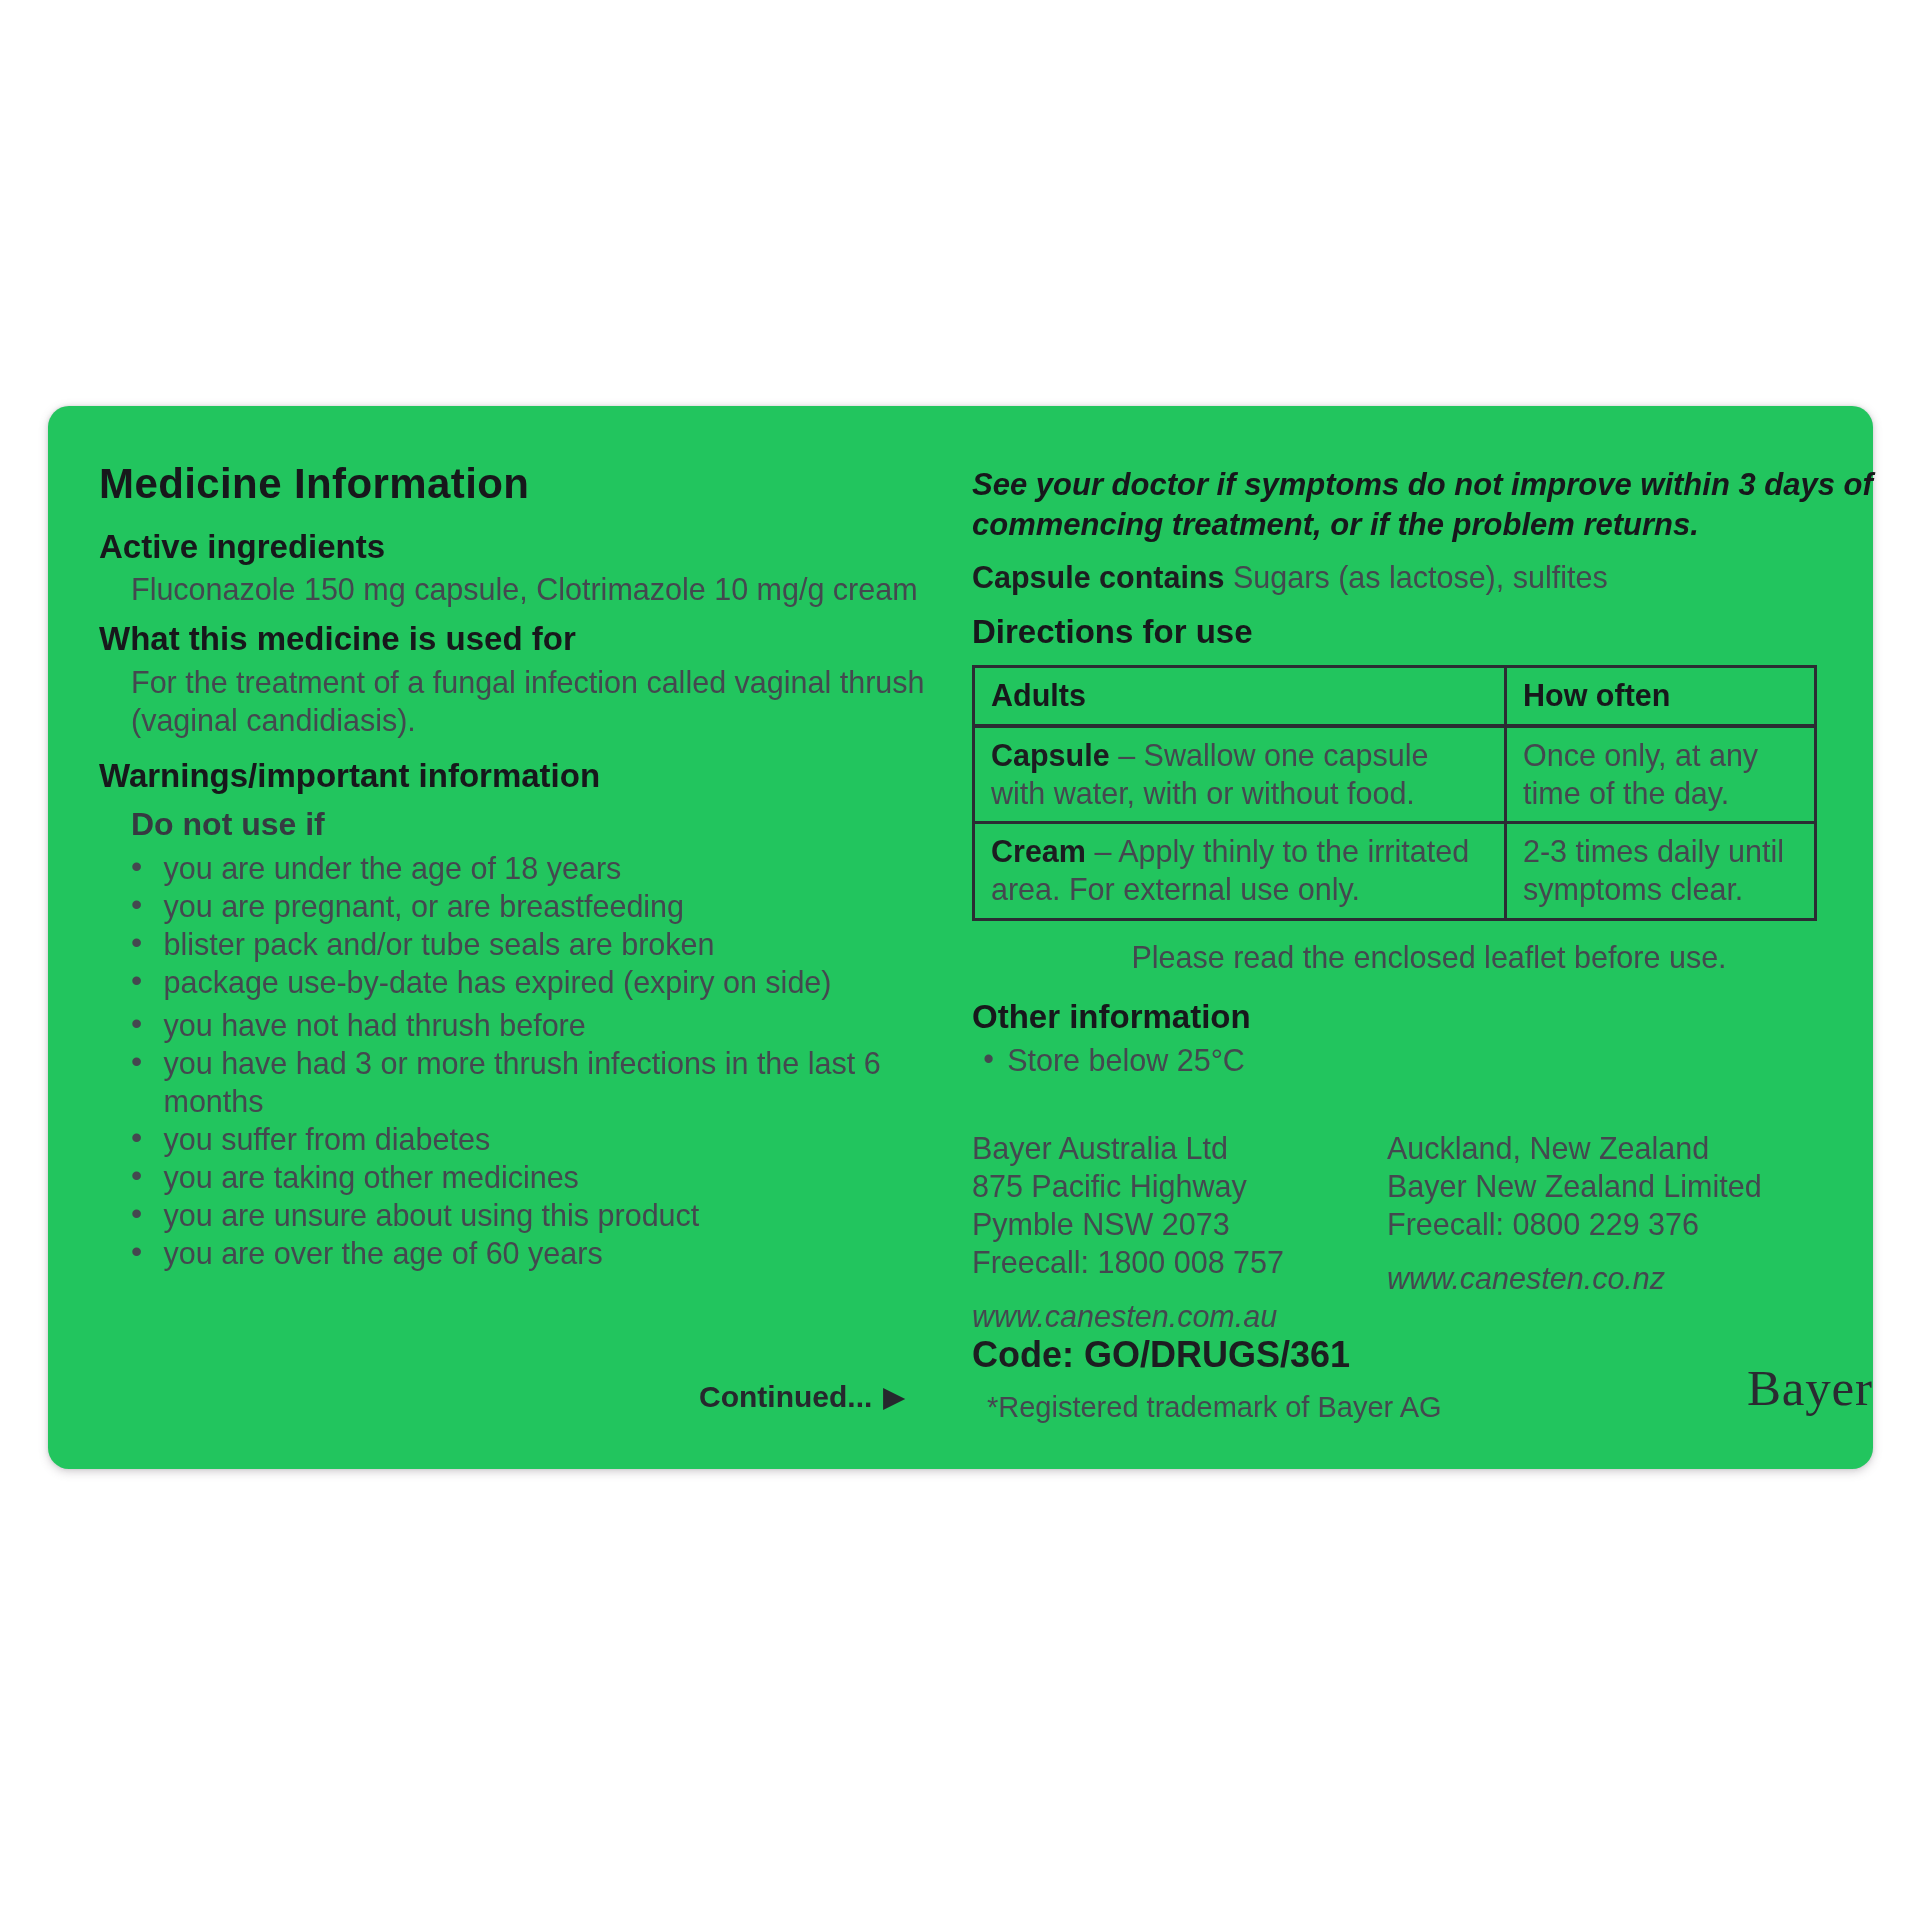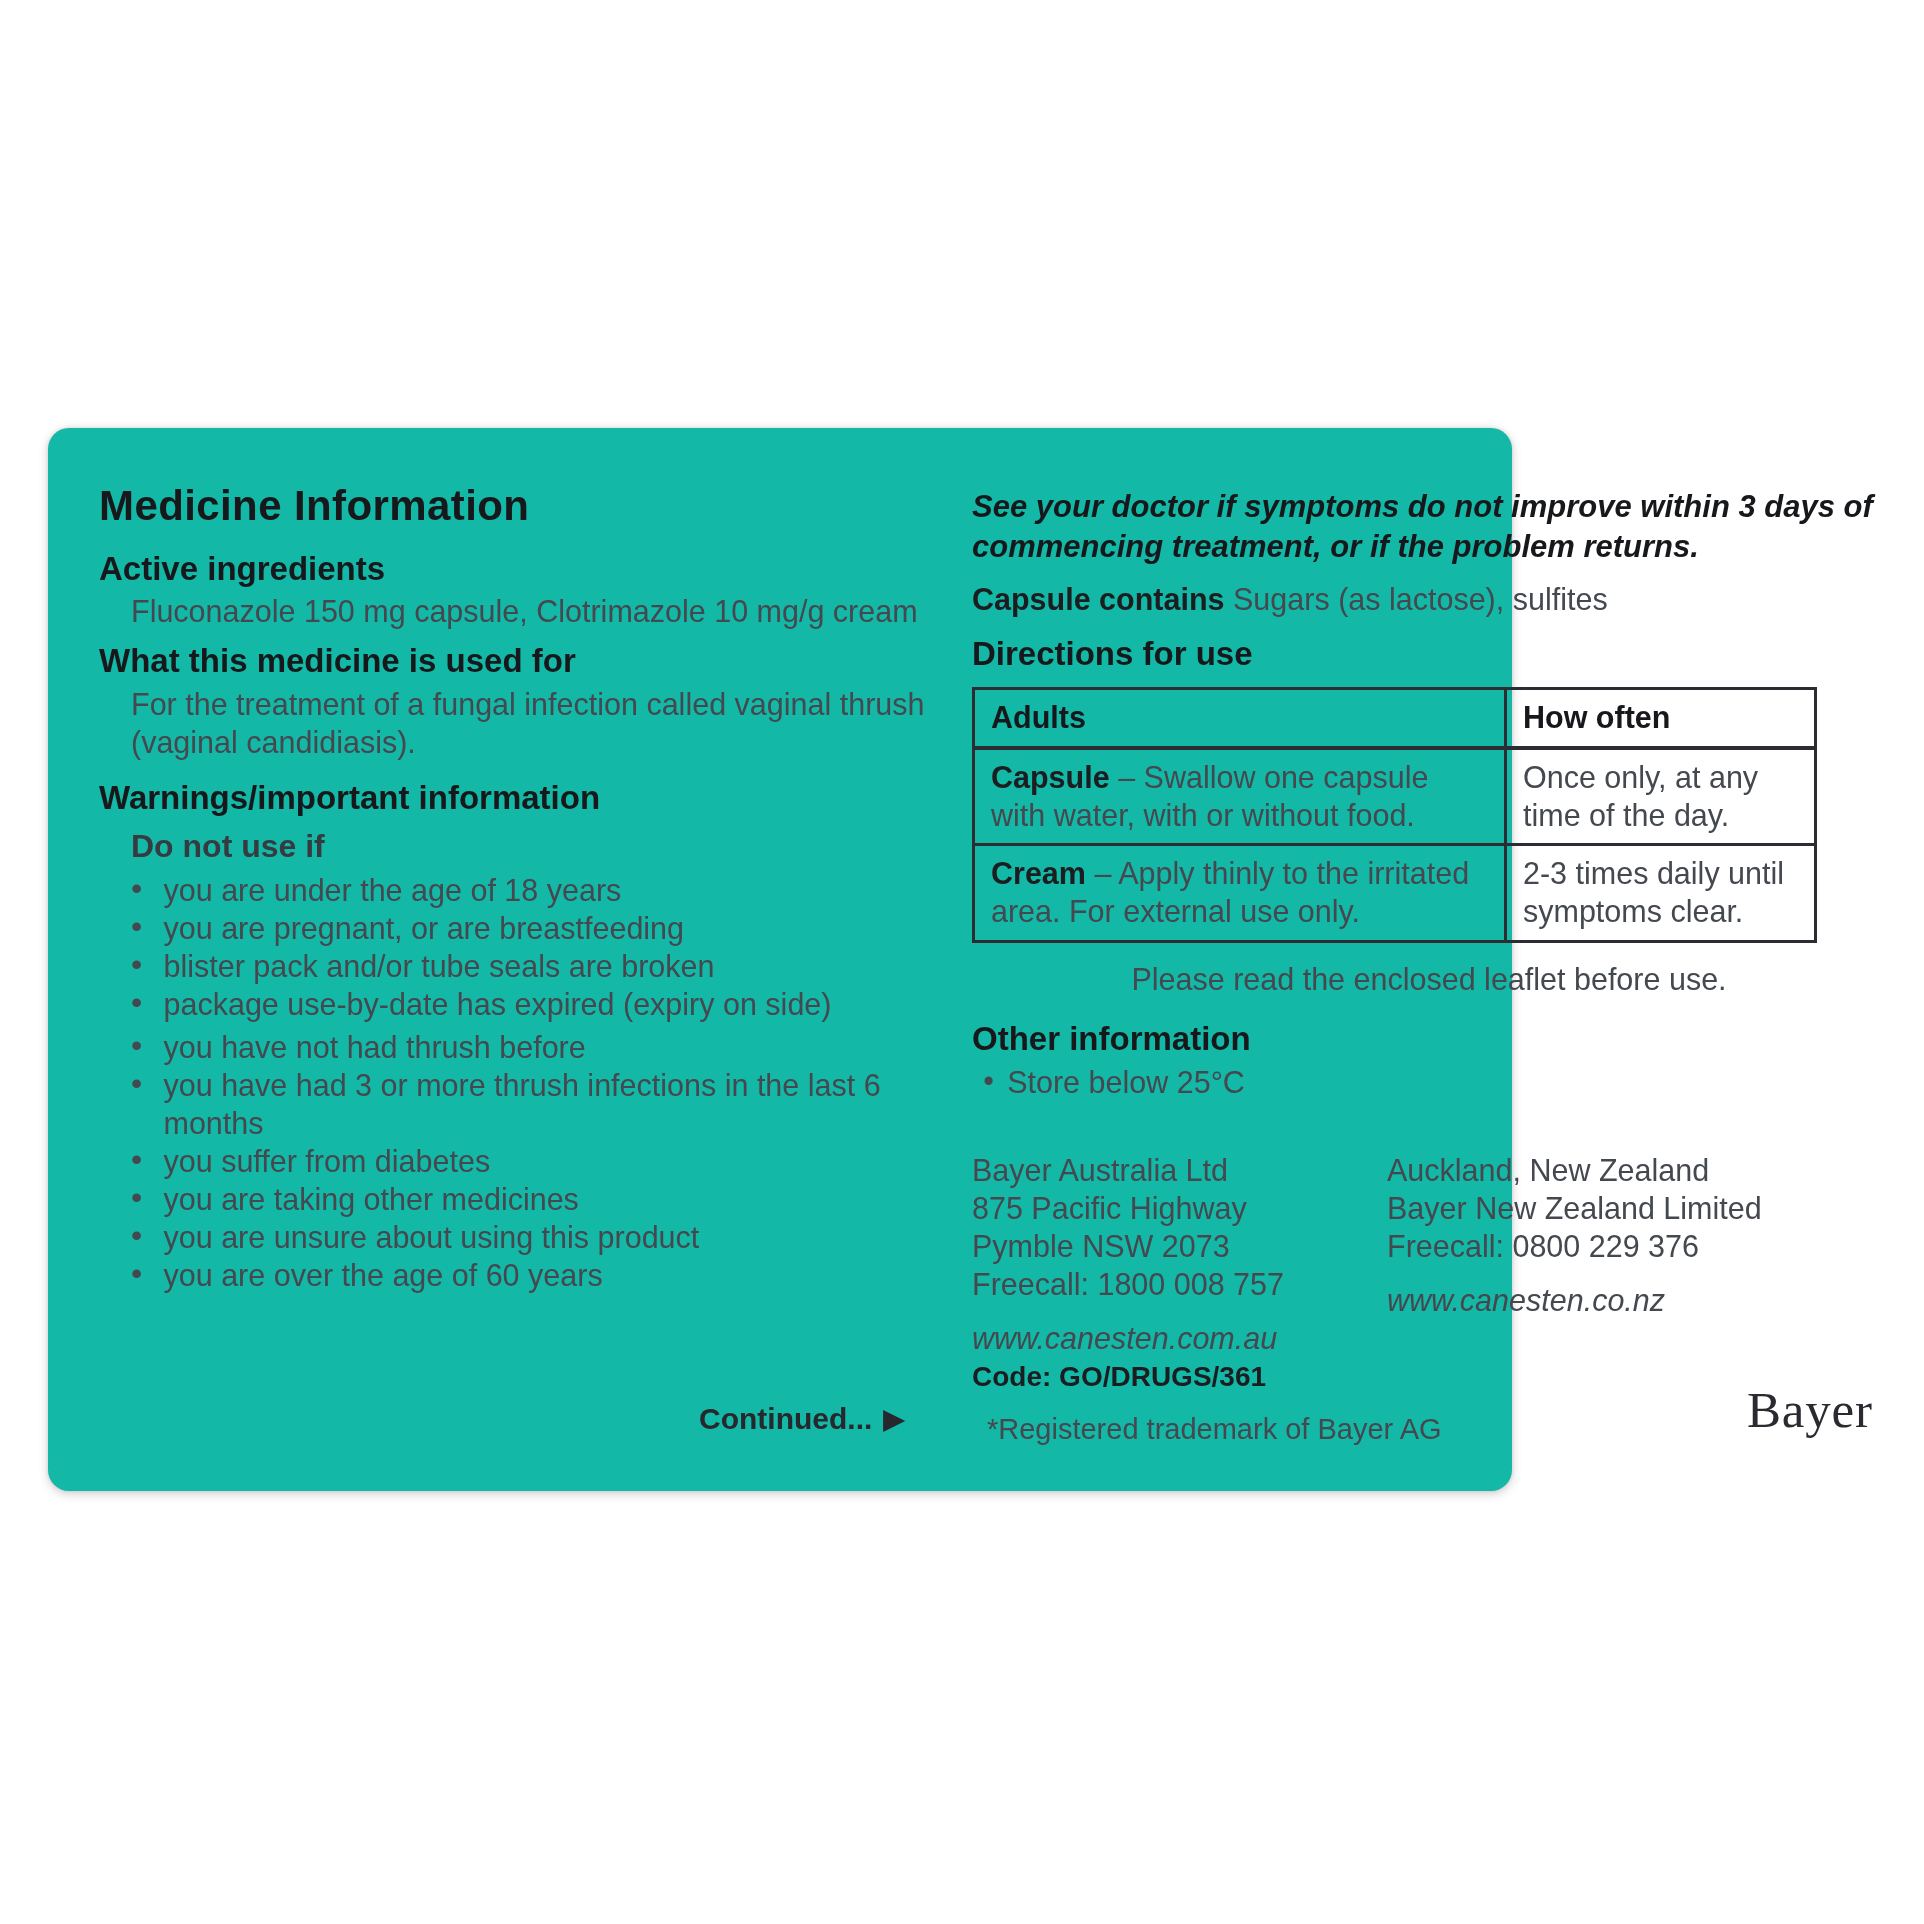--- a/index.html
+++ b/index.html
@@ -3,22 +3,22 @@
 <meta charset="utf-8">
 <style>
   html,body{margin:0;padding:0;}
   body{
     width:1925px;height:1925px;background:#ffffff;
     font-family:"Liberation Sans", sans-serif;
     -webkit-font-smoothing:antialiased;
     position:relative;overflow:hidden;
   }
   .panel{
-    position:absolute;left:48px;top:428px;width:1464px;height:1063px;
-    background:#14b8a6;border-radius:21px;
+    position:absolute;left:48px;top:406px;width:1825px;height:1063px;
+    background:#22c55e;border-radius:21px;
     box-shadow:0 2.4px 9.6px rgba(110,100,108,0.30), 0 0 3.2px rgba(140,130,138,0.25);
   }
   .col{position:absolute;top:0;}
   .col-left{left:51px;width:846px;}
   .col-right{left:924px;width:914px;}
 
   .title{
     margin:0;padding-top:54px;
     font-size:42px;line-height:48px;font-weight:700;color:#17181b;
     letter-spacing:0.4px;
@@ -91,21 +91,21 @@
   }
   ul.bullets-sm li::before{
     content:"\2022";position:absolute;left:0;top:-1.6px;font-size:30.5px;color:#44484f;
   }
 
   .addresses{display:flex;margin-top:50px;}
   .addr-col1{width:415px;}
   .addr-col2{width:481px;}
   .addresses p{margin:0;font-size:30.5px;line-height:38px;color:#44484f;}
   .addresses p.site{margin-top:16px;font-style:italic;}
-  .code-line{margin:1.6px 0 0 0;font-size:28px;line-height:38px;font-weight:700;color:#1c1d20;}
+  .code-line{margin:1.6px 0 0 0;font-size:36px;line-height:38px;font-weight:700;color:#1c1d20;}
   .tm-line{margin:15px;font-size:29px;line-height:37px;color:#44484f;}
 
   .bayer-logo{
     position:absolute;left:1699px;top:953px;width:168px;
     font-family:"Liberation Serif", serif;
     font-size:51px;color:#2a2b31;letter-spacing:0.8px;
   }
 </style>
 </head>
 <body>

